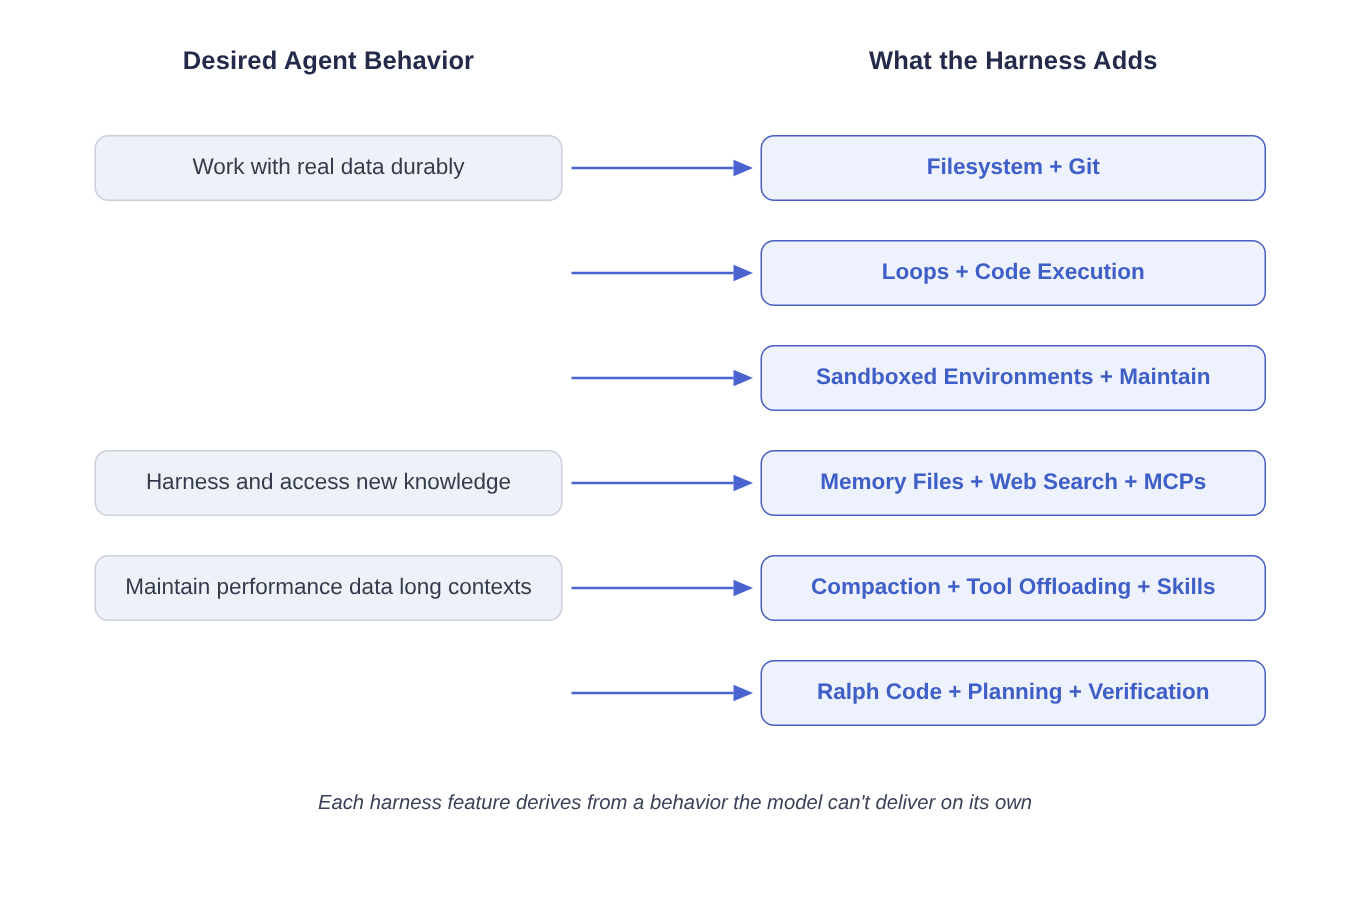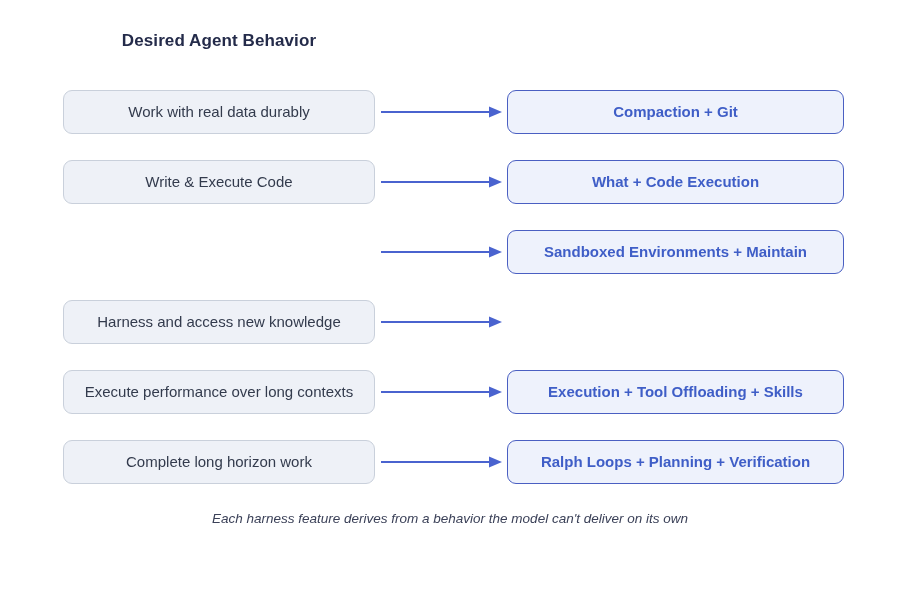--- a/index.html
+++ b/index.html
@@ -67,99 +67,99 @@
     height: 44px;
   }
   .harness-node {
     grid-column: 4;
     background: var(--right-box-bg);
     border: 1.5px solid var(--right-box-border);
     color: var(--right-box-text);
     font-weight: bold;
   }
   .caption {
-    margin-top: 27px;
+    margin-top: 43px;
     text-align: center;
     font-style: italic;
     font-size: 13.5px;
     color: var(--caption-text);
   }
 </style>
 </head>
 <body>
 
 <div class="canvas">
 
   <div class="grid-row headers">
     <div class="col-header" style="grid-column:2">Desired Agent Behavior</div>
+    <div class="col-header" style="grid-column:4">What the Harness Adds</div>
   </div>
 
   <div class="rows">
 
     <div class="grid-row flow-row">
       <div class="node behavior-node">Work with real data durably</div>
       <div class="arrow-cell">
         <svg width="124" height="16" viewBox="0 0 124 16">
           <line x1="2" y1="8" x2="110" y2="8" stroke="currentColor" stroke-width="1.8"></line>
           <polygon points="110,2.5 123,8 110,13.5" fill="currentColor"></polygon>
         </svg>
       </div>
-      <div class="node harness-node">Compaction + Git</div>
+      <div class="node harness-node">Filesystem + Git</div>
     </div>
 
     <div class="grid-row flow-row">
-      <div class="node behavior-node">Write &amp; Execute Code</div>
       <div class="arrow-cell">
         <svg width="124" height="16" viewBox="0 0 124 16">
           <line x1="2" y1="8" x2="110" y2="8" stroke="currentColor" stroke-width="1.8"></line>
           <polygon points="110,2.5 123,8 110,13.5" fill="currentColor"></polygon>
         </svg>
       </div>
-      <div class="node harness-node">What + Code Execution</div>
+      <div class="node harness-node">Loops + Code Execution</div>
     </div>
 
     <div class="grid-row flow-row">
       <div class="arrow-cell">
         <svg width="124" height="16" viewBox="0 0 124 16">
           <line x1="2" y1="8" x2="110" y2="8" stroke="currentColor" stroke-width="1.8"></line>
           <polygon points="110,2.5 123,8 110,13.5" fill="currentColor"></polygon>
         </svg>
       </div>
       <div class="node harness-node">Sandboxed Environments + Maintain</div>
     </div>
 
     <div class="grid-row flow-row">
       <div class="node behavior-node">Harness and access new knowledge</div>
       <div class="arrow-cell">
         <svg width="124" height="16" viewBox="0 0 124 16">
           <line x1="2" y1="8" x2="110" y2="8" stroke="currentColor" stroke-width="1.8"></line>
           <polygon points="110,2.5 123,8 110,13.5" fill="currentColor"></polygon>
         </svg>
       </div>
+      <div class="node harness-node">Memory Files + Web Search + MCPs</div>
     </div>
 
     <div class="grid-row flow-row">
-      <div class="node behavior-node">Execute performance over long contexts</div>
+      <div class="node behavior-node">Maintain performance data long contexts</div>
       <div class="arrow-cell">
         <svg width="124" height="16" viewBox="0 0 124 16">
           <line x1="2" y1="8" x2="110" y2="8" stroke="currentColor" stroke-width="1.8"></line>
           <polygon points="110,2.5 123,8 110,13.5" fill="currentColor"></polygon>
         </svg>
       </div>
-      <div class="node harness-node">Execution + Tool Offloading + Skills</div>
+      <div class="node harness-node">Compaction + Tool Offloading + Skills</div>
     </div>
 
     <div class="grid-row flow-row">
-      <div class="node behavior-node">Complete long horizon work</div>
       <div class="arrow-cell">
         <svg width="124" height="16" viewBox="0 0 124 16">
           <line x1="2" y1="8" x2="110" y2="8" stroke="currentColor" stroke-width="1.8"></line>
           <polygon points="110,2.5 123,8 110,13.5" fill="currentColor"></polygon>
         </svg>
       </div>
-      <div class="node harness-node">Ralph Loops + Planning + Verification</div>
+      <div class="node harness-node">Ralph Code + Planning + Verification</div>
     </div>
 
   </div>
 
   <div class="caption">Each harness feature derives from a behavior the model can't deliver on its own</div>
 
 </div>
 
 </body></html>

